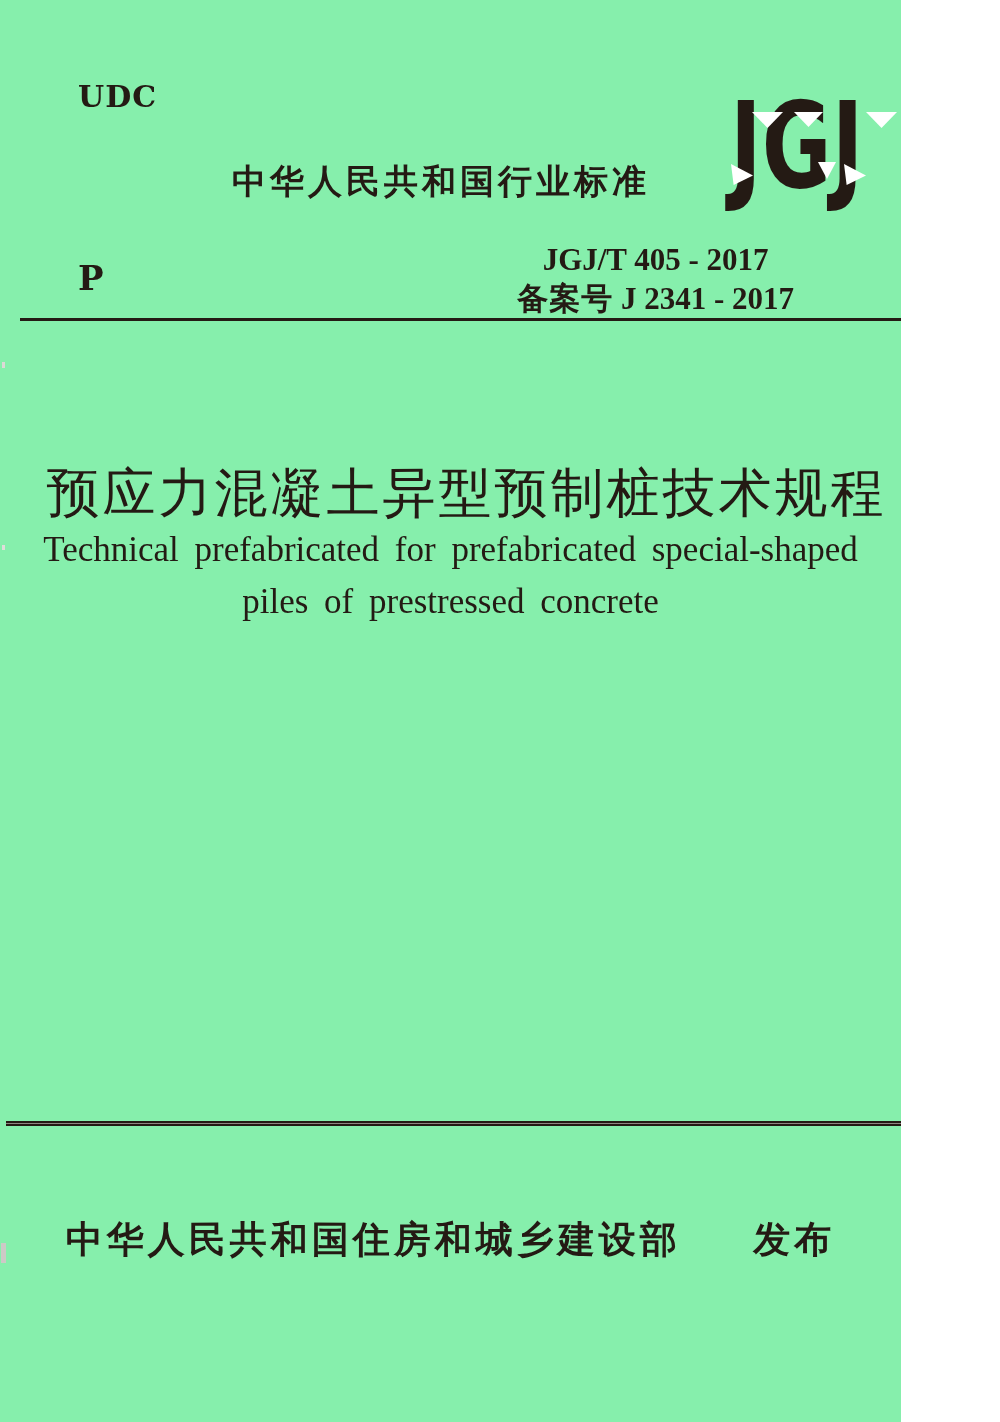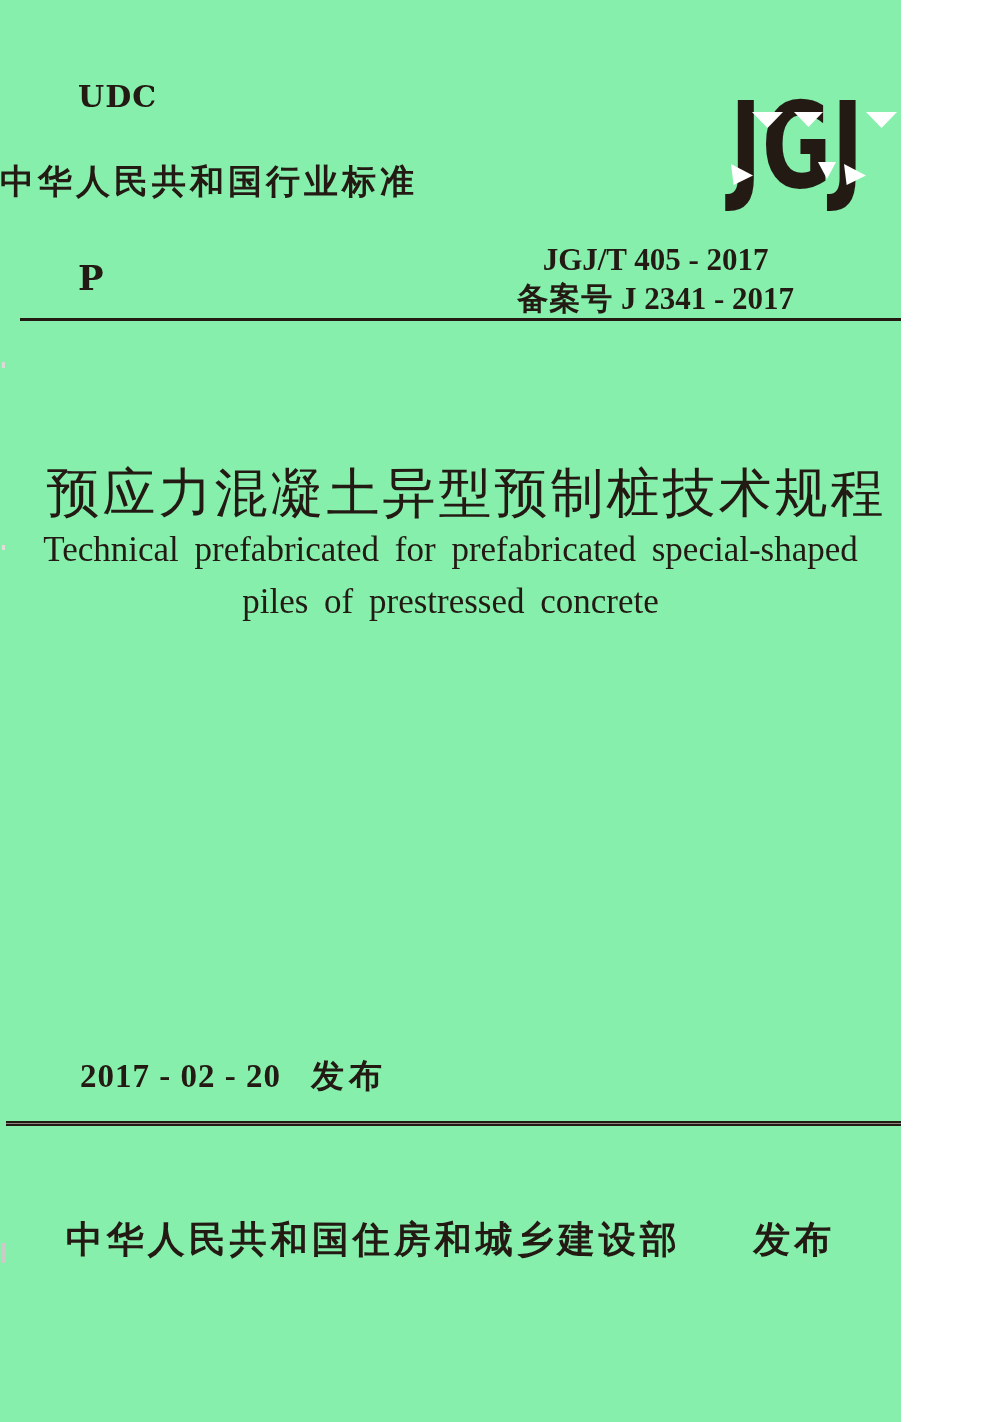--- a/index.html
+++ b/index.html
@@ -29,20 +29,21 @@
     position: absolute;
     left: 78px;
     top: 261px;
     font: 700 34px/1 "DejaVu Serif", "Liberation Serif", serif;
   }
   .std-type {
     position: absolute;
     left: 0;
     top: 163px;
     width: 882px;
+    text-align: center;
     font: 700 34px/1.1 "Liberation Sans", "DejaVu Sans", sans-serif;
     letter-spacing: 4px;
   }
 
   
   .jgj-logo {
     position: absolute;
     left: 730px;
     top: 112px;
     width: 170px;
@@ -200,24 +201,20 @@
   <div class="rule-top"></div>
 
   <h1 class="title-cn">预应力混凝土异型预制桩技术规程</h1>
 
   <div class="title-en">
     <div>Technical prefabricated for prefabricated special-shaped</div>
     <div>piles of prestressed concrete</div>
   </div>
 
   <div class="dates">
-    <div>
-      <span class="date-num">2017 - 02 - 20</span>
-      <span class="date-word">发布</span>
-    </div>
   </div>
 
   <div class="rule-bottom"></div>
 
   <div class="publisher">
     <span>中华人民共和国住房和城乡建设部</span>
     <span class="pub-word">发布</span>
   </div>
 
   <span class="speck sp1"></span>

